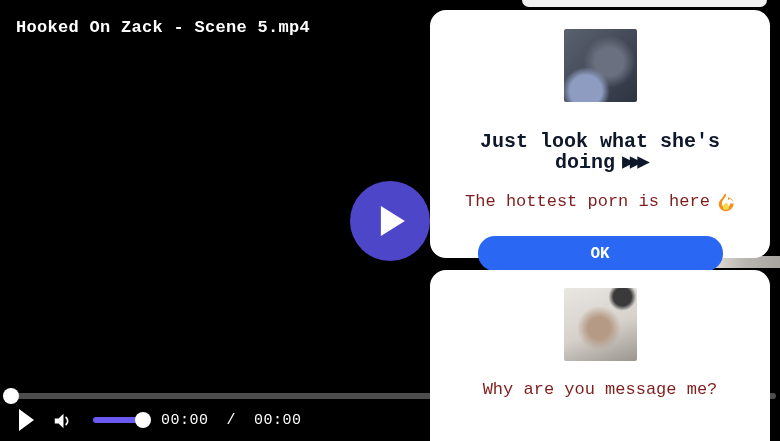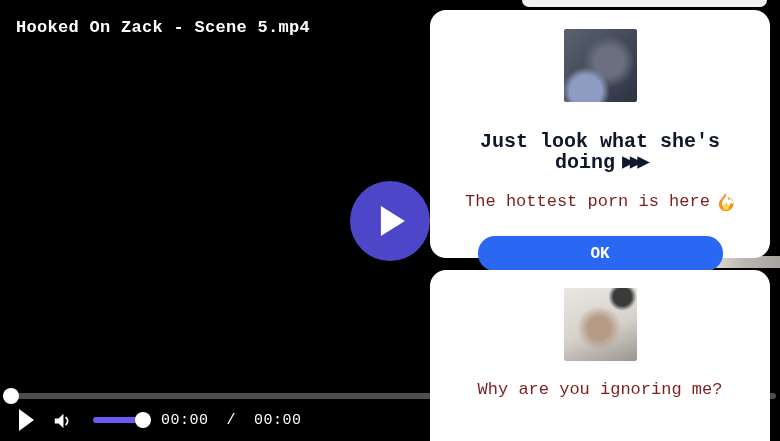--- a/index.html
+++ b/index.html
@@ -107,17 +107,17 @@
         <path d="M18.5 11c0-3-2.5-5.5-4.6-6.6.7 2.5-1.5 3.6-1.5 2 0-2-1-4.2-2.4-5.4C11.4 4.6 18.5 7 18.5 11z" fill="#f4901e"></path>
         <path d="M10 18.4a3.4 3.4 0 0 1-3.4-3.4c0-2.3 2-3.2 3.4-5.3 1.4 2.1 3.4 3 3.4 5.3A3.4 3.4 0 0 1 10 18.4z" fill="#fdd74a"></path>
       </svg>
     </div>
     <button class="ok-btn">OK</button>
   </div>
 
   <div class="popup popup-2">
     <div class="thumb thumb-2"></div>
     <div class="subtext">
-      <span>Why are you ignoring me?</span>
+      <span>Why are you message me?</span>
     </div>
   </div>
 
 </div>
 
 </body></html>

